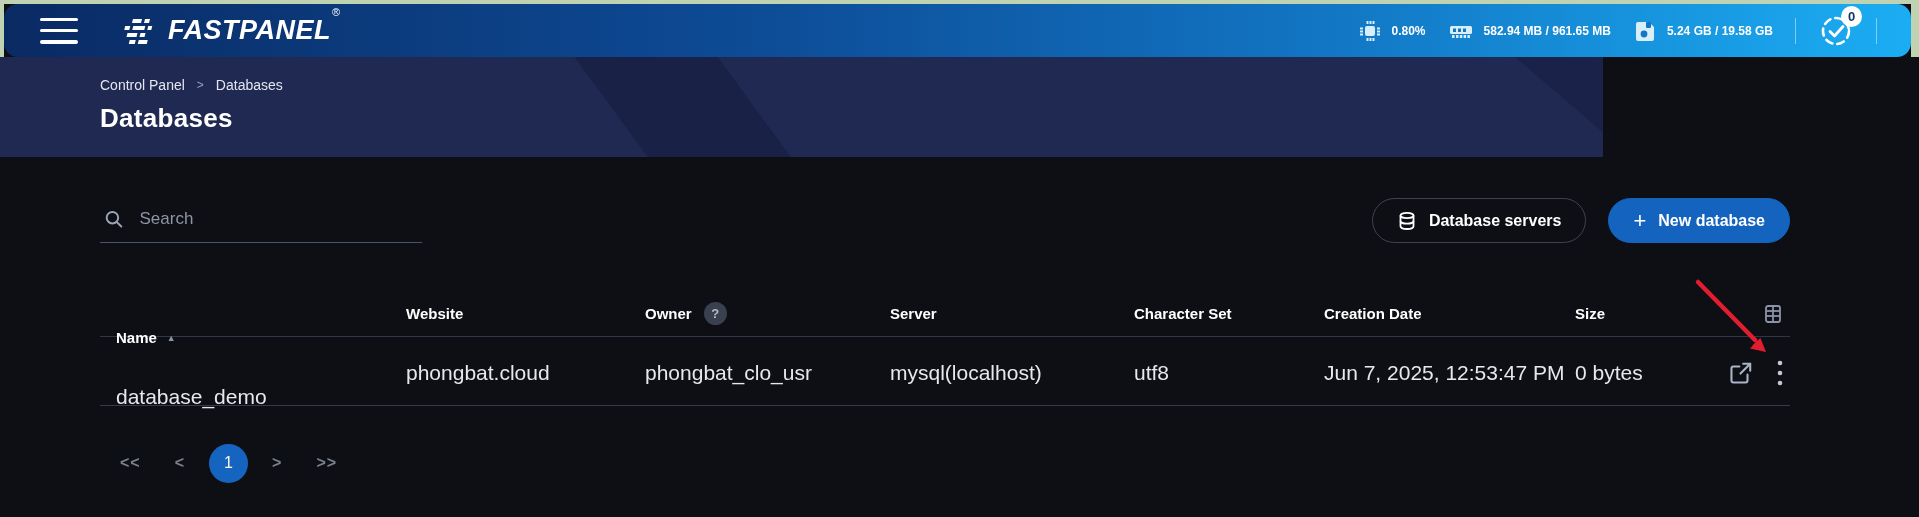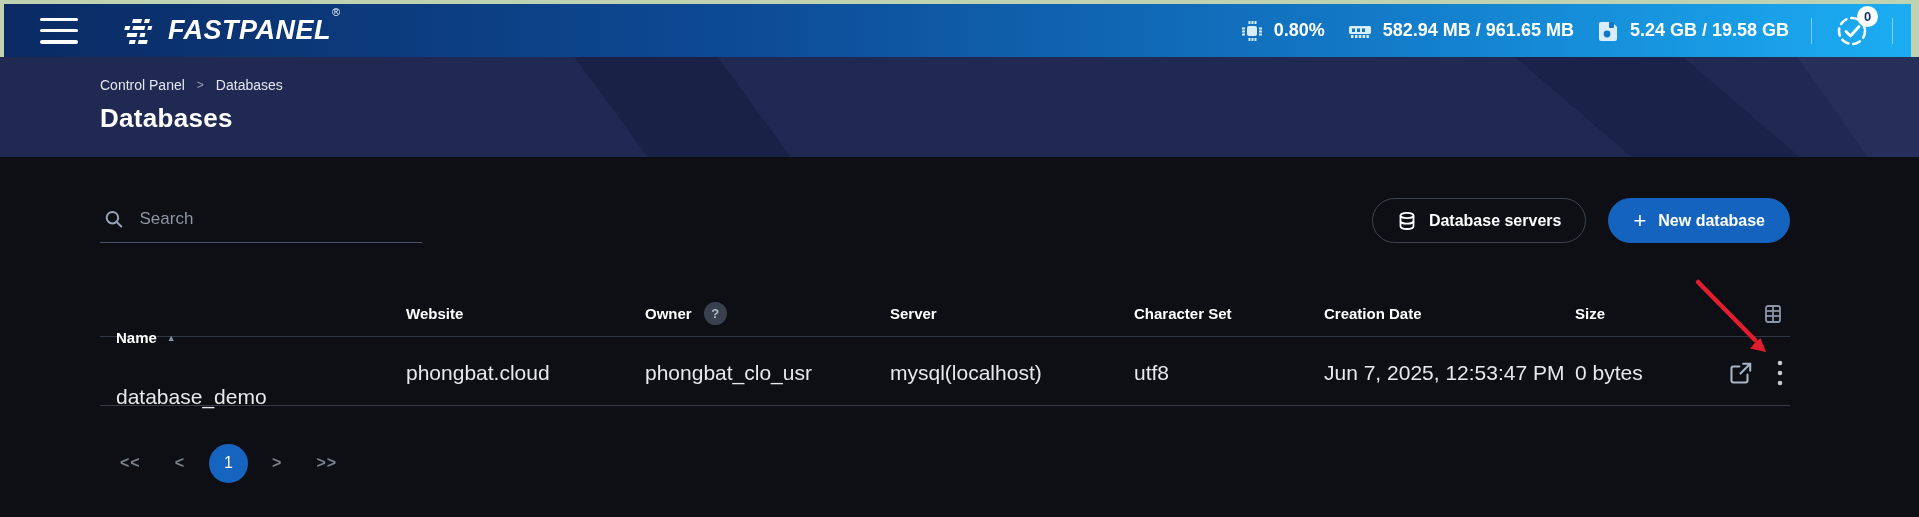--- a/index.html
+++ b/index.html
@@ -14,45 +14,45 @@
   
   .edge-strip { position:absolute; background:#bfd3b2; z-index:30; }
   .edge-top { left:0; top:0; width:1919px; height:4px; }
   .edge-left { left:0; top:0; width:4px; height:57px; }
   .edge-right { right:0; top:0; width:8px; height:57px; }
 
   
   .topbar {
     position:absolute; left:4px; top:4px; right:8px; height:53px;
     background:linear-gradient(90deg,#0a2a63 0%, #0d4c97 40%, #1277c5 70%, #1badf3 100%);
-    display:flex; align-items:center; padding:0 18px 0 16px;
+    display:flex; align-items:center; padding:0 34px 0 16px;border-radius:14px;
   }
   .hamburger { width:38px; height:26px; display:flex; flex-direction:column; justify-content:space-between; cursor:pointer; margin-left:20px; }
   .hamburger span { display:block; height:3.5px; background:#fff; border-radius:2px; }
   .logo { display:flex; align-items:center; gap:8px; margin-left:42px; }
   .logo-text { font-size:27px; font-weight:700; font-style:italic; letter-spacing:.5px; color:#fff; }
   .logo-reg { font-size:11px; color:#fff; vertical-align:top; position:relative; top:-9px; margin-left:1px; font-style:normal; }
   .tb-right { margin-left:auto; display:flex; align-items:center; gap:22px; }
-  .stat { display:flex; align-items:center; gap:10px; color:#fff; font-size:18px; font-weight:700; }
+  .stat { display:flex; align-items:center; gap:10px; color:#fff; font-size:12px; font-weight:700; }
   .tb-divider { width:1px; height:26px; background:rgba(255,255,255,.45); }
   .notif { position:relative; width:36px; height:36px; }
   .notif-badge {
     position:absolute; top:-7px; right:-8px; min-width:21px; height:21px; border-radius:50%;
     background:#fff; color:#15356b; font-size:13px; font-weight:700;
     display:flex; align-items:center; justify-content:center;
   }
   .user { display:flex; align-items:center; gap:12px; color:#fff; font-size:15px; font-weight:700; }
   .avatar {
     width:32px; height:32px; border-radius:50%; background:#5ec5f7;
     display:flex; align-items:center; justify-content:center;
   }
 
   
   .banner {
-    position:absolute; left:0; top:57px; width:1919px; height:100px;
+    position:absolute; left:0; top:57px; width:1603px; height:100px;
     background:#202951; overflow:hidden;
   }
   .banner .shape { position:absolute; }
   .shape-a { left:560px; top:-20px; width:260px; height:160px; background:#1a2147;
              clip-path:polygon(0 0, 55% 0, 100% 100%, 45% 100%); }
   .shape-b { left:1480px; top:-30px; width:420px; height:180px; background:#1b2249;
              clip-path:polygon(0 0, 40% 0, 100% 120%, 60% 120%); }
   .shape-c { left:1700px; top:-10px; width:300px; height:170px; background:#262e5a;
              clip-path:polygon(30% 0, 70% 0, 110% 100%, 70% 100%); }
   .banner-inner { position:absolute; left:100px; top:0; }

